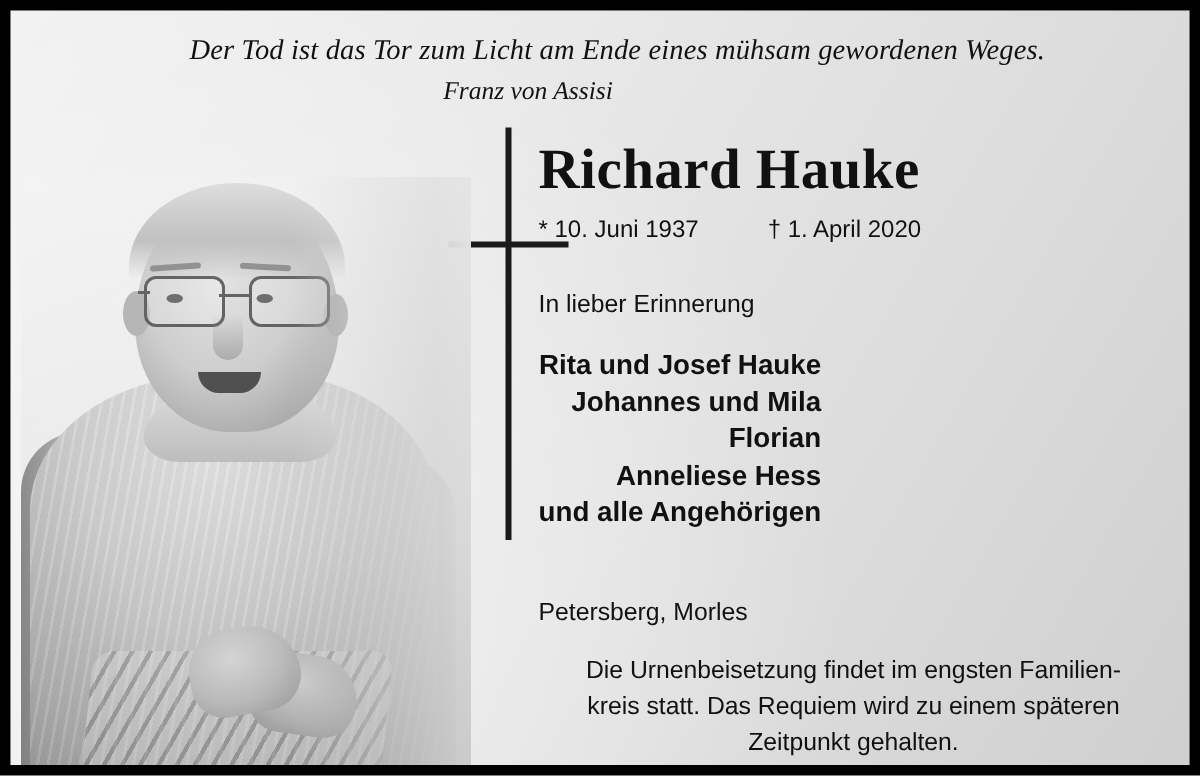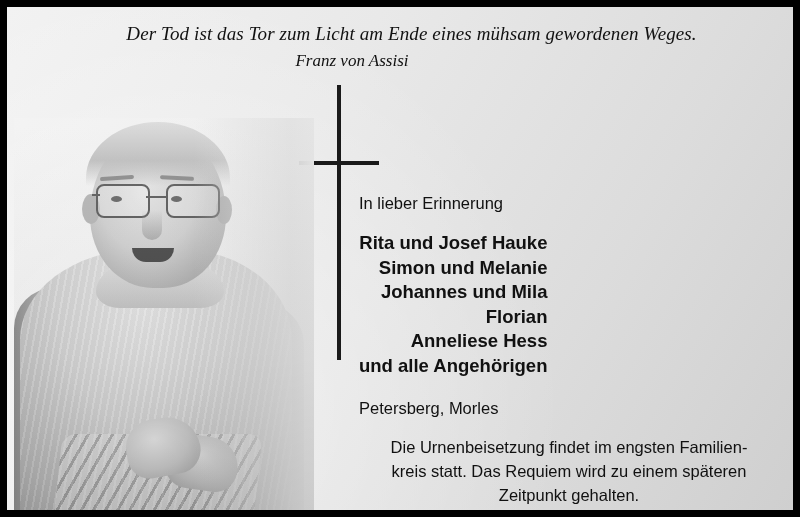--- a/index.html
+++ b/index.html
@@ -385,26 +385,30 @@
   <div class="inner">
 
     <div class="quote">Der Tod ist das Tor zum Licht am Ende eines mühsam gewordenen Weges.</div>
     <div class="quote-author">Franz von Assisi</div>
 
     <div class="cross">
       <div class="v"></div>
       <div class="h"></div>
     </div>
 
+    <div class="name">Richard Hauke</div>
+    <div class="dates">
+      <span class="birth">* 10. Juni 1937</span>
+      <span class="death">† 1. April 2020</span>
+    </div>
 
     <div class="in-memory">In lieber Erinnerung</div>
 
     <div class="family">
       <div>Rita und Josef Hauke</div>
-      <div>Simon und Melanie</div>
       <div>Johannes und Mila</div>
       <div>Florian</div>
       <div>Anneliese Hess</div>
       <div>und alle Angehörigen</div>
     </div>
 
     <div class="place">Petersberg, Morles</div>
 
     <div class="notice">
       <div>Die Urnenbeisetzung findet im engsten Familien-</div>

